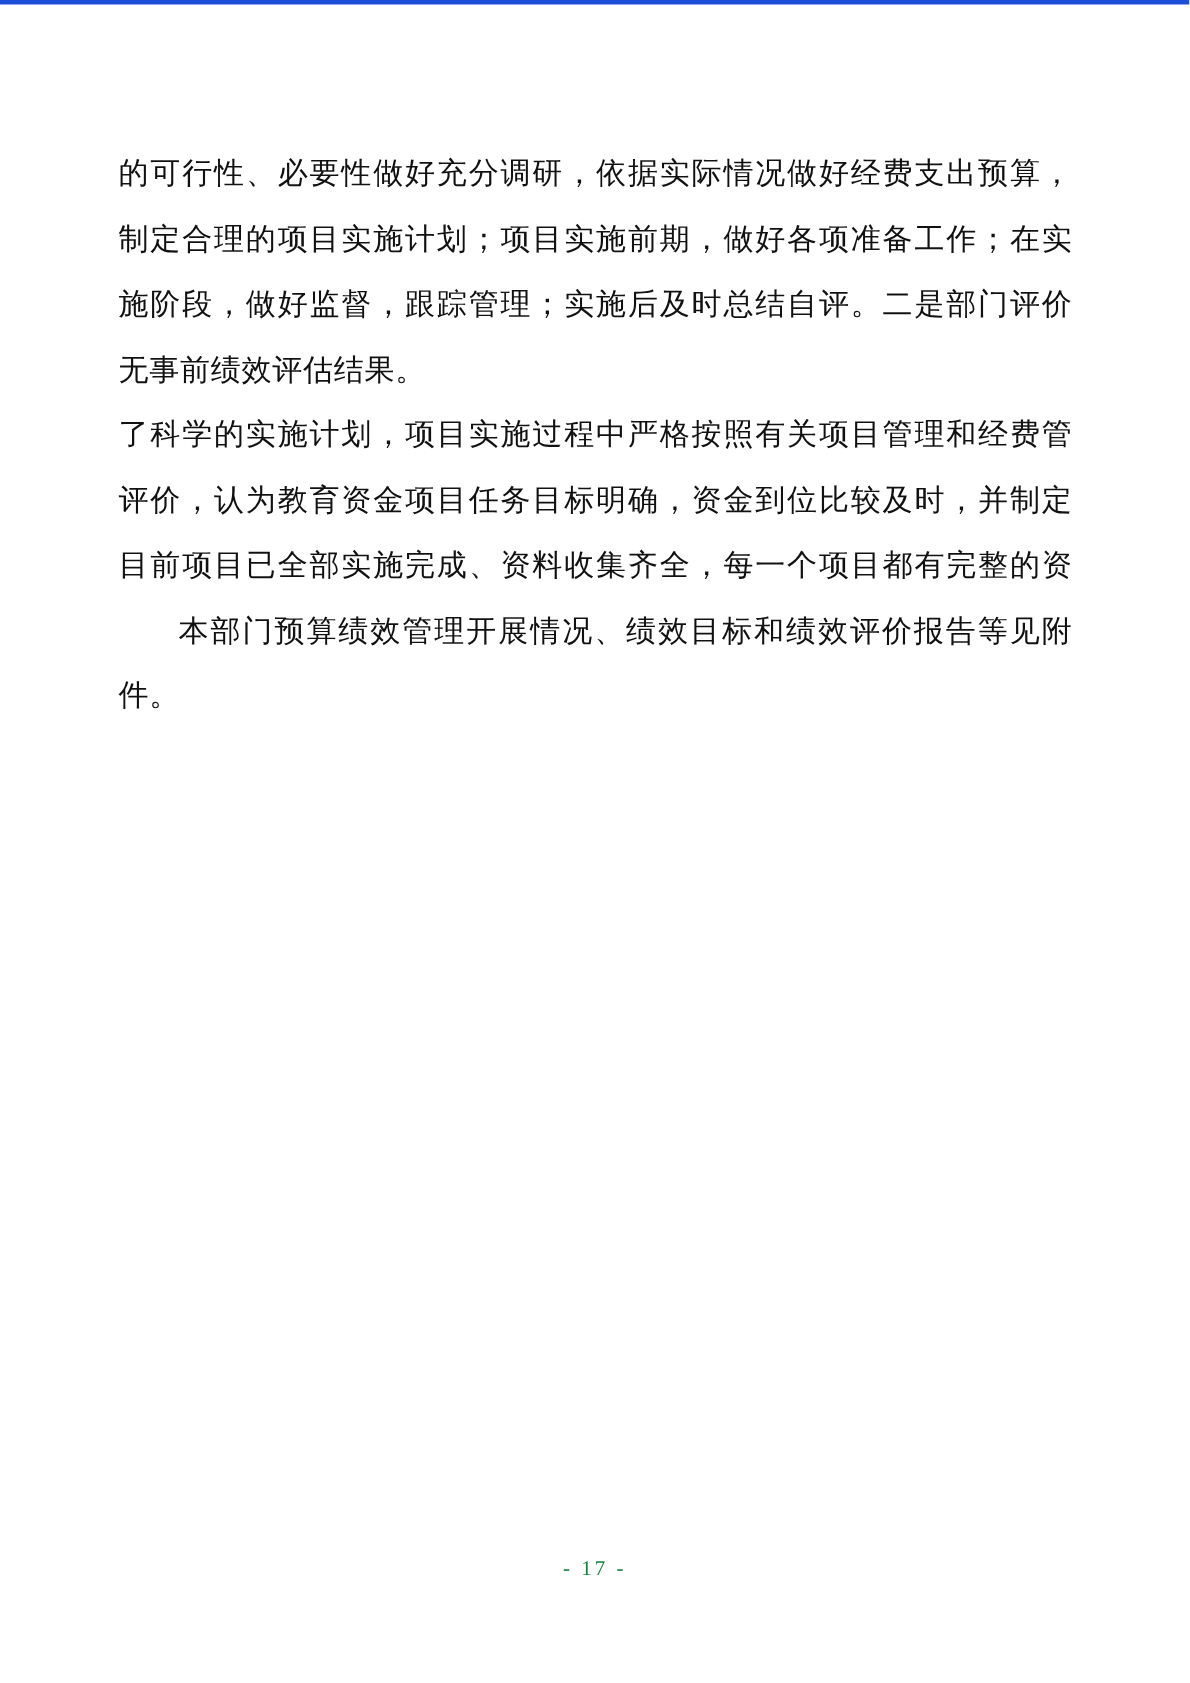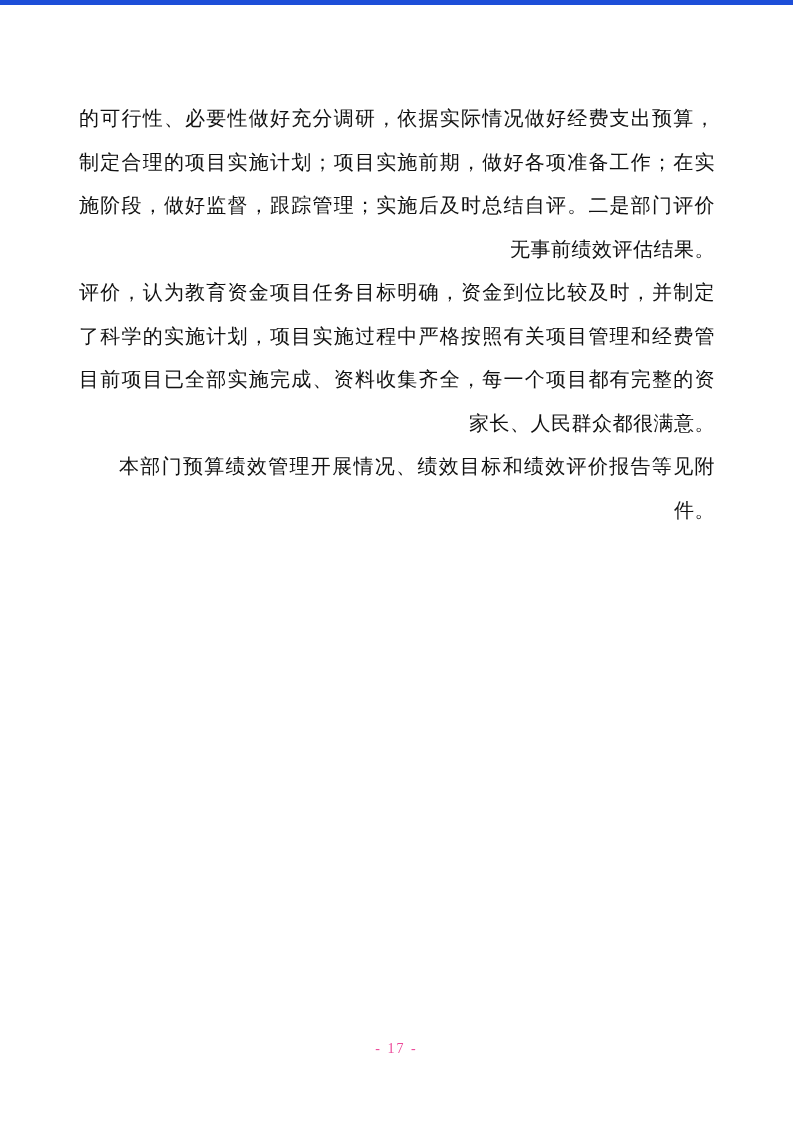--- a/index.html
+++ b/index.html
@@ -8,37 +8,37 @@
     background: #ffffff;
   }
   .page {
     position: relative;
     width: 793px;
     height: 1122px;
     background: #ffffff;
     overflow: hidden;
     font-family: "Liberation Serif", "DejaVu Serif", serif;
     color: #111111;
-    border-top: 5px solid #1d4ed8;
+    border-top: 3px solid #1d4ed8;
     box-sizing: border-box;
   }
   .content {
     position: absolute;
     left: 79px;
     top: 92px;
     width: 636px;
   }
   .line {
     height: 43.5px;
     line-height: 43.5px;
     font-size: 20px;
     letter-spacing: 0.5px;
     white-space: nowrap;
     overflow: visible;
-    text-align: right;
+    text-align: left;
   }
   .line.justify {
     white-space: normal;
     text-align: justify;
     text-align-last: justify;
     overflow: hidden;
   }
   .line.indent {
     text-indent: 2em;
   }
@@ -46,34 +46,33 @@
     font-weight: bold;
   }
   .page-number {
     position: absolute;
     left: 0;
     top: 1036px;
     width: 100%;
     text-align: center;
     font-size: 14px;
     letter-spacing: 2px;
-    color: #ec4899;
+    color: #15803d;
     font-family: "Liberation Serif", "DejaVu Serif", serif;
   }
 </style>
 </head>
 <body>
 
 <div class="page">
   <div class="content">
       <div class="line justify"><span>的可行性、必要性做好充分调研，依据实际情况做好经费支出预算，</span></div>
       <div class="line justify"><span>制定合理的项目实施计划；项目实施前期，做好各项准备工作；在实</span></div>
       <div class="line justify"><span>施阶段，做好监督，跟踪管理；实施后及时总结自评。二是部门评价</span></div>
       <div class="line"><span>无事前绩效评估结果。</span></div>
+      <div class="line justify"><span>了科学的实施计划，项目实施过程中严格按照有关项目管理和经费管</span></div>
       <div class="line justify"><span>评价，认为教育资金项目任务目标明确，资金到位比较及时，并制定</span></div>
-      <div class="line justify"><span>了科学的实施计划，项目实施过程中严格按照有关项目管理和经费管</span></div>
       <div class="line justify"><span>目前项目已全部实施完成、资料收集齐全，每一个项目都有完整的资料，</span></div>
-      <div class="line"><span>家长、人民群众都很满意。</span></div>
       <div class="line justify indent"><span>本部门预算绩效管理开展情况、绩效目标和绩效评价报告等见附</span></div>
       <div class="line"><span>件。</span></div>
     </div>
   <div class="page-number">- 17 -</div>
 </div>
 
 </body></html>

